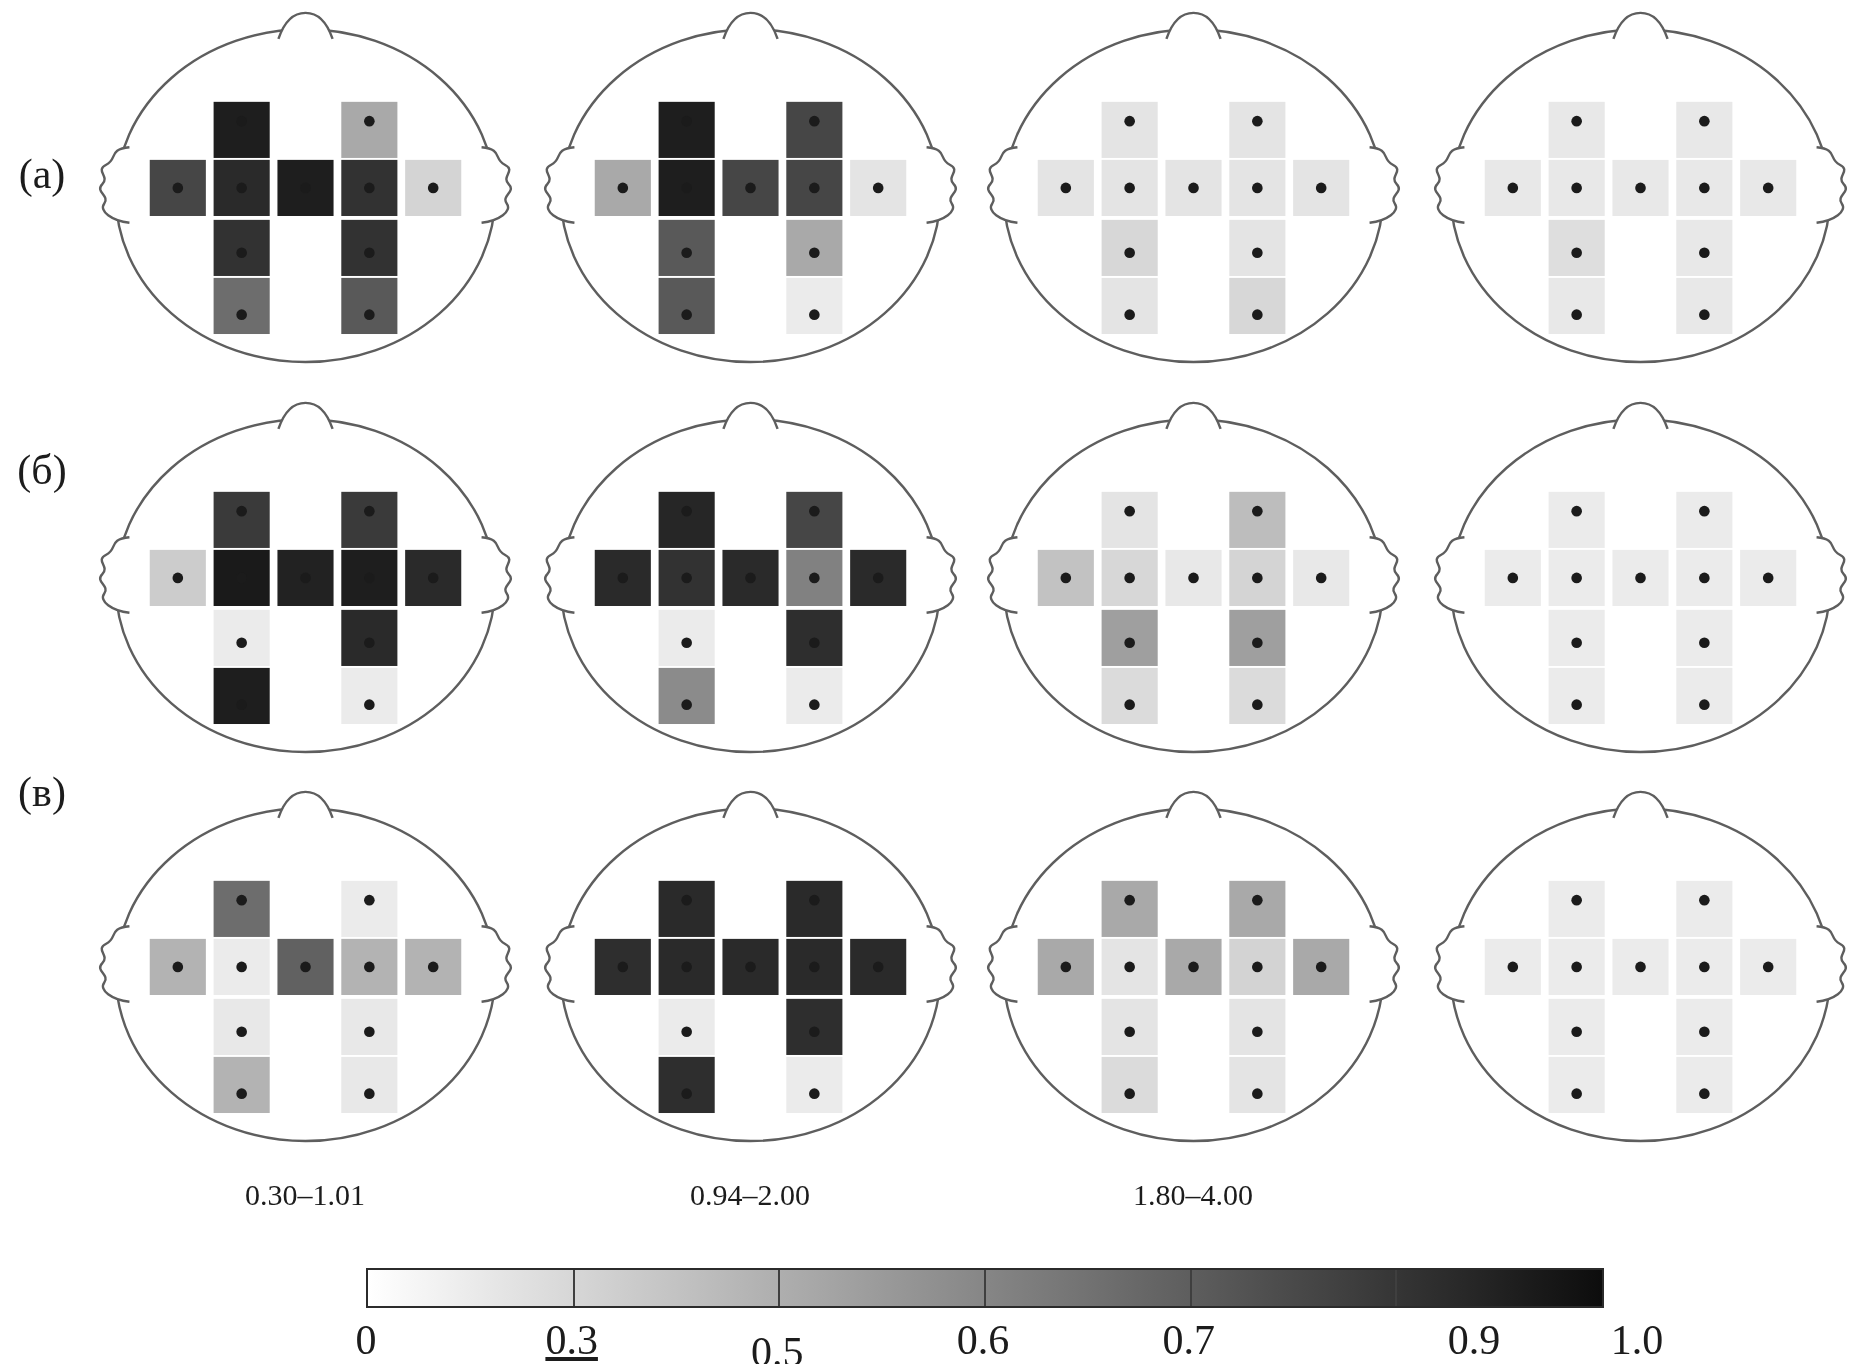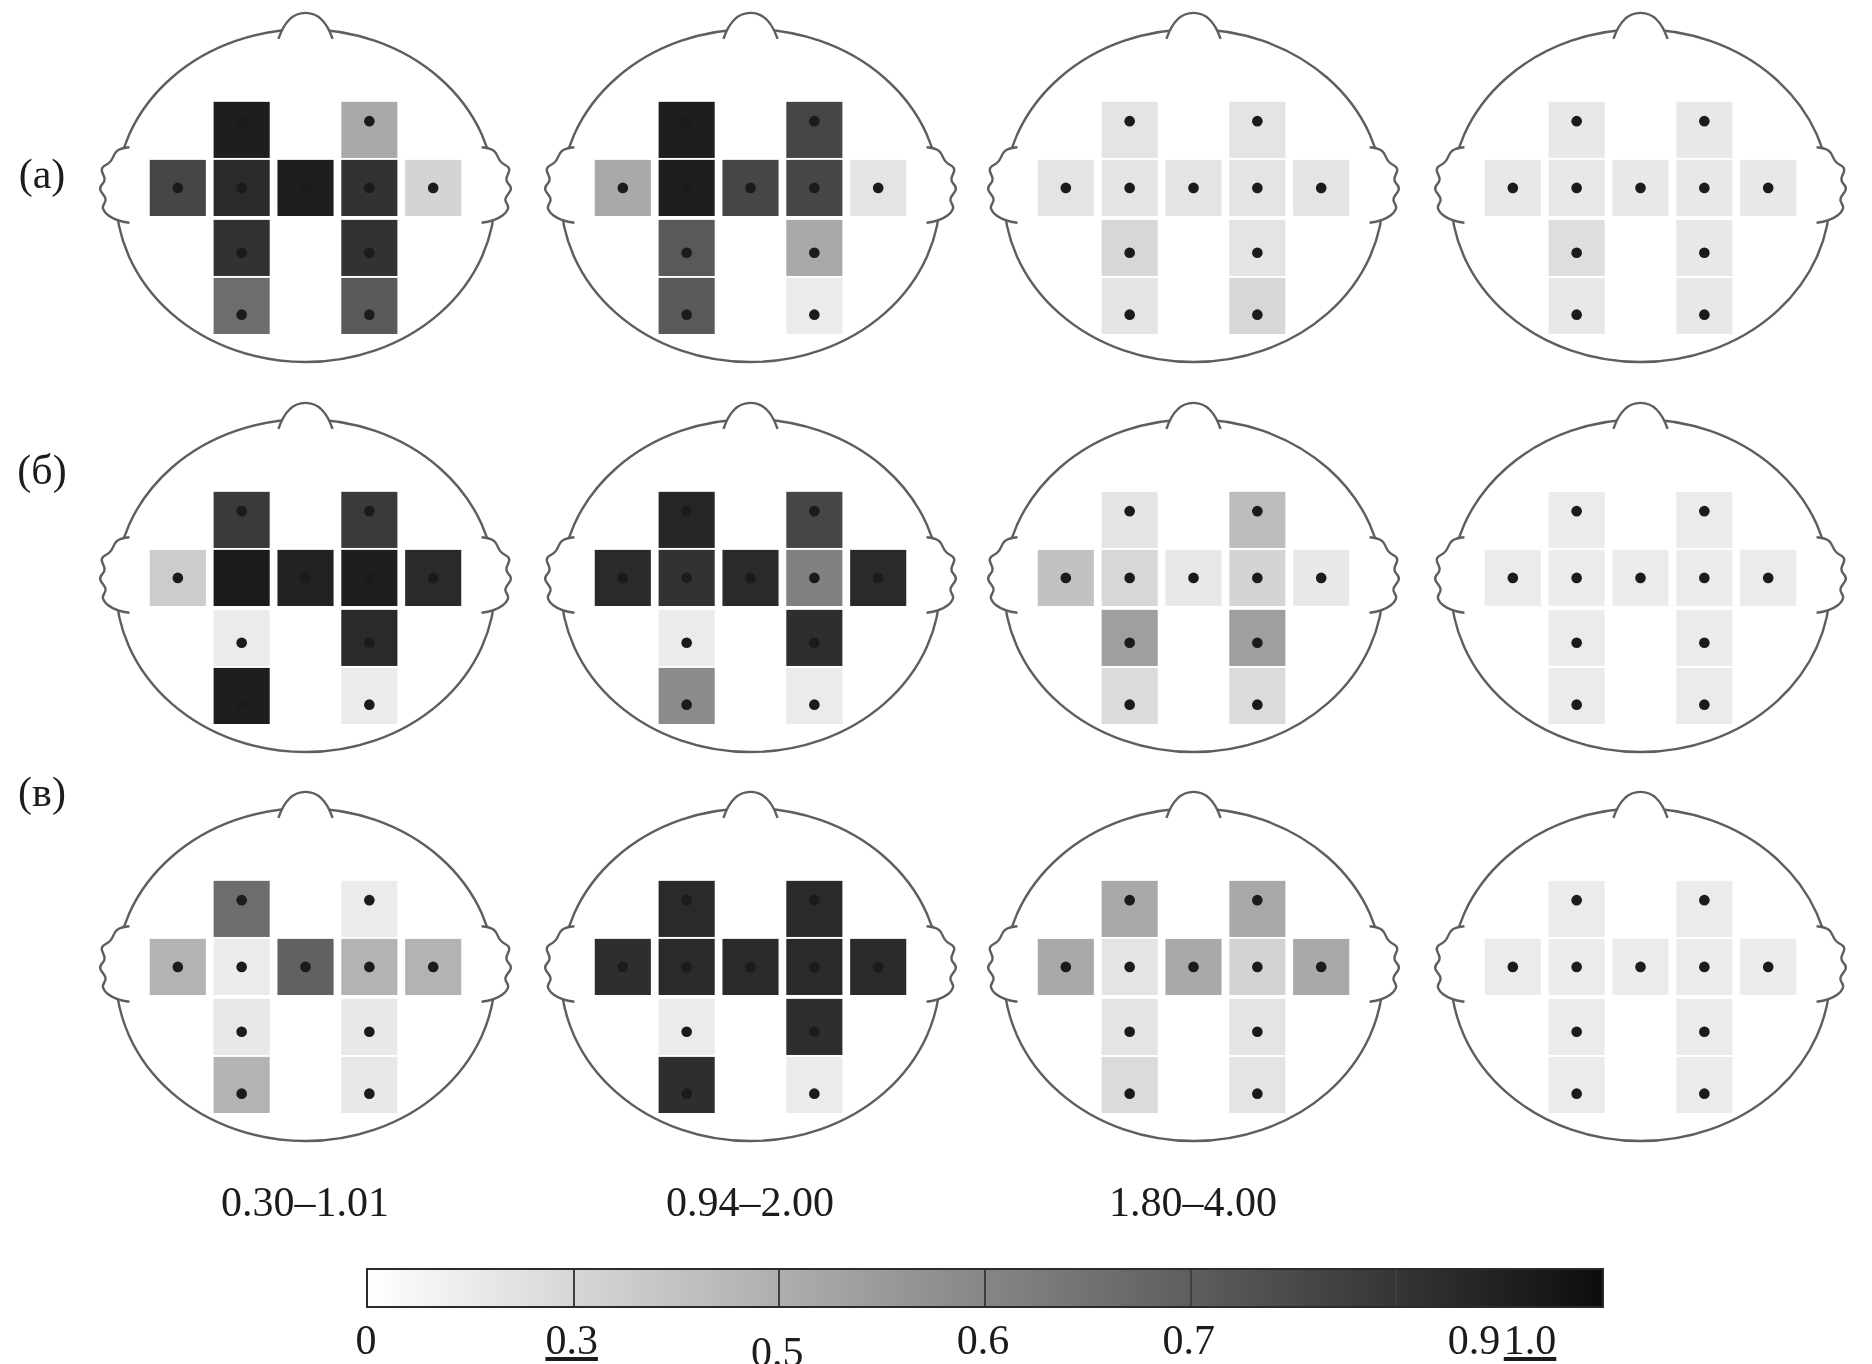--- a/index.html
+++ b/index.html
@@ -16,21 +16,21 @@
     position:absolute;
     left:0;width:84px;
     text-align:center;
     font-size:42px;
   }
   .col-label{
     position:absolute;
     top:1178px;
     width:340px;
     text-align:center;
-    font-size:42px;
+    font-size:30px;
     white-space:nowrap;
   }
   .col-label.wide{width:480px;}
   .col-label .unit{margin-left:14px;}
   .colorbar{
     position:absolute;
     left:366px;top:1268px;
     width:1234px;height:36px;
     border:2px solid #2b2b2b;
     background:linear-gradient(to right,#ffffff,#0d0d0d);
@@ -430,16 +430,16 @@
       <div class="cb-div" style="left: 821.667px;"></div>
       <div class="cb-div" style="left: 1027.33px;"></div>
     </div>
   <div id="cbticks">
       <span class="cb-tick" style="left: 321px;">0</span>
       <span class="cb-tick" style="left: 526.667px; text-decoration: underline;">0.3</span>
       <span class="cb-tick" style="left: 732.333px; margin-top: 12px;">0.5</span>
       <span class="cb-tick" style="left: 938px;">0.6</span>
       <span class="cb-tick" style="left: 1143.67px;">0.7</span>
       <span class="cb-tick" style="left: 1429px;">0.9</span>
-      <span class="cb-tick" style="left: 1485px; text-decoration: underline;">1.0</span>
+      <span class="cb-tick" style="left: 1592px;">1.0</span>
     </div>
 
 </div>
 
 </body></html>

